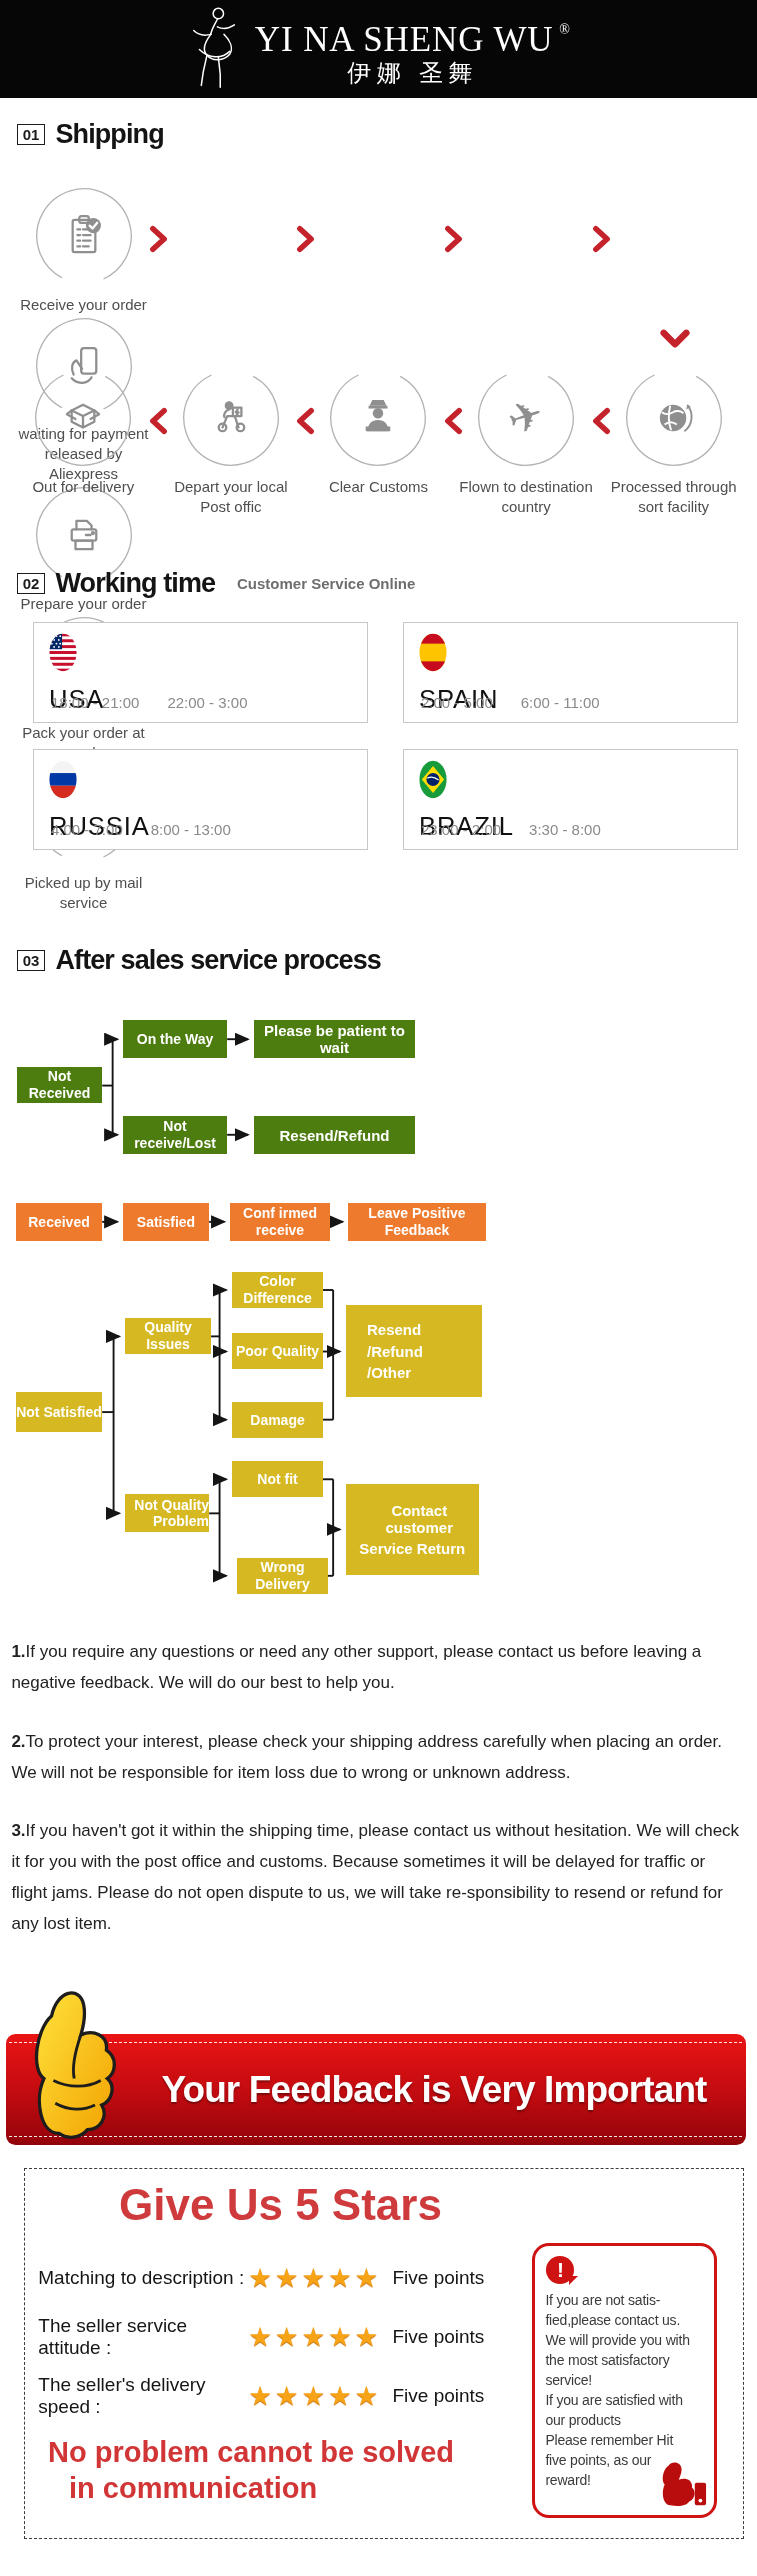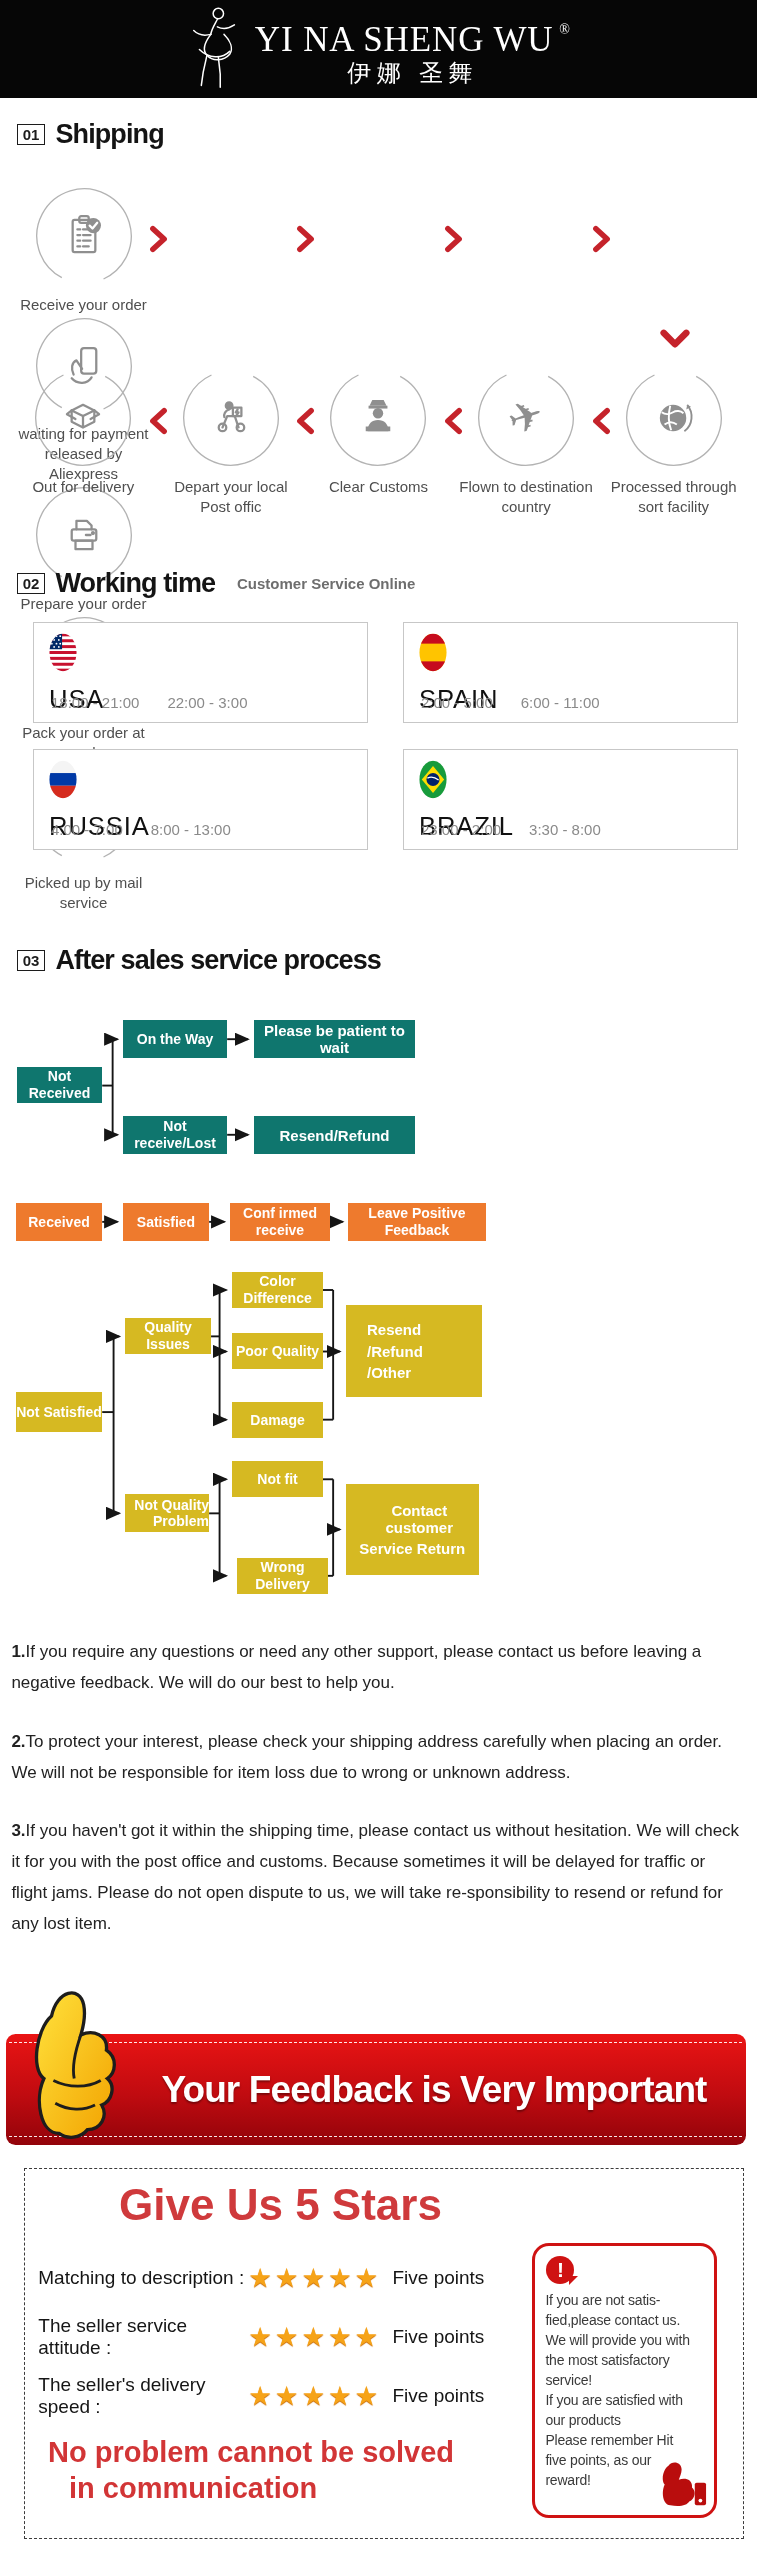--- a/index.html
+++ b/index.html
@@ -25,21 +25,21 @@
   .chev{position:absolute;}
   
   .card{position:absolute;width:333px;height:99px;border:0.9px solid #c7c7c7;background:#fff;}
   .card .row1{display:flex;align-items:flex-start;gap:13.3px;padding:9.5px 0 0 15px;flex-direction:column;}
   .card .cname{font-size:25.6px;color:#111;letter-spacing:0.9px;}
   .card .times{position:absolute;left:17px;bottom:11.4px;display:flex;gap:28px;font-size:15px;color:#8a8a8a;}
   
   #flow{position:absolute;left:0;top:1004px;width:757px;height:625px;}
   .fb{position:absolute;color:#fff;font-weight:bold;font-size:14px;display:flex;
       align-items:center;justify-content:center;text-align:center;line-height:17px;}
-  .fb.red{background:#0f766e;}
+  .fb.red{background:#4d7c0f;}
   .fb.org{background:#ee7a2d;}
   .fb.yel{background:#d6b922;}
   .fb.col{flex-direction:column;align-items:flex-start;justify-content:center;padding-left:21px;gap:4.7px;font-size:15px;}
   
   .notes{position:absolute;left:11.4px;top:1636px;width:731px;color:#222;}
   .note{font-size:17px;line-height:31px;margin-bottom:27.5px;}
   .note b{font-weight:bold;}
   
   .banner{position:absolute;left:5.7px;top:2034px;width:740px;height:111px;border-radius:9.5px;
           background:linear-gradient(#ea1414,#c00b10 55%,#92030a);}

